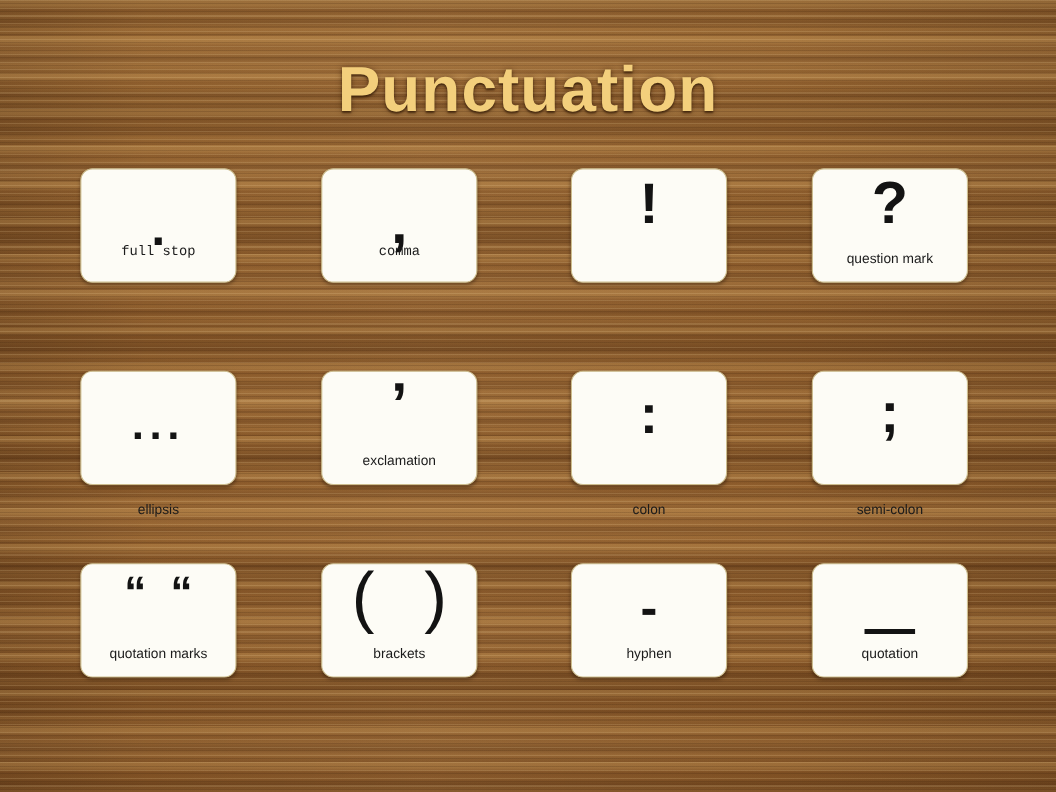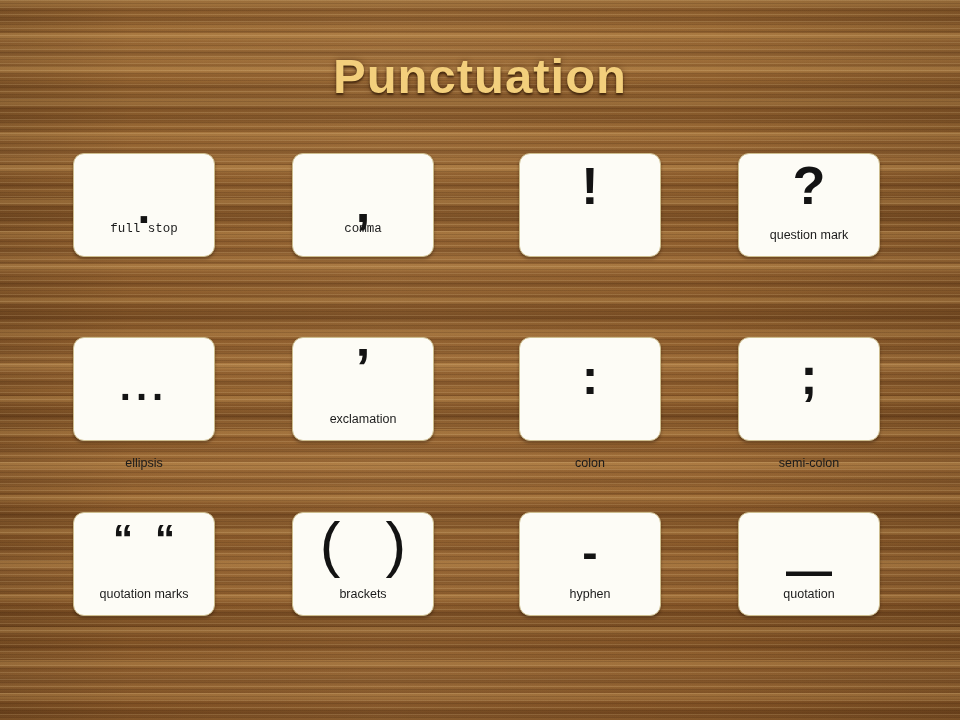--- a/index.html
+++ b/index.html
@@ -63,21 +63,21 @@
       linear-gradient(to bottom, #9a6a34 0%, #8b5b2a 38%, #95632f 64%, #7d4f22 100%);
   }
 
   
   #title {
     position: absolute;
     left: 0;
     top: 48px;
     width: 960px;
     text-align: center;
-    font-size: 49px;
+    font-size: 58px;
     font-weight: bold;
     letter-spacing: 1px;
     color: #f3cf7c;
     text-shadow:
       0 2px 2px rgba(50,26,6,0.75),
       0 0 6px rgba(60,32,8,0.45);
   }
 
   
   .card {

